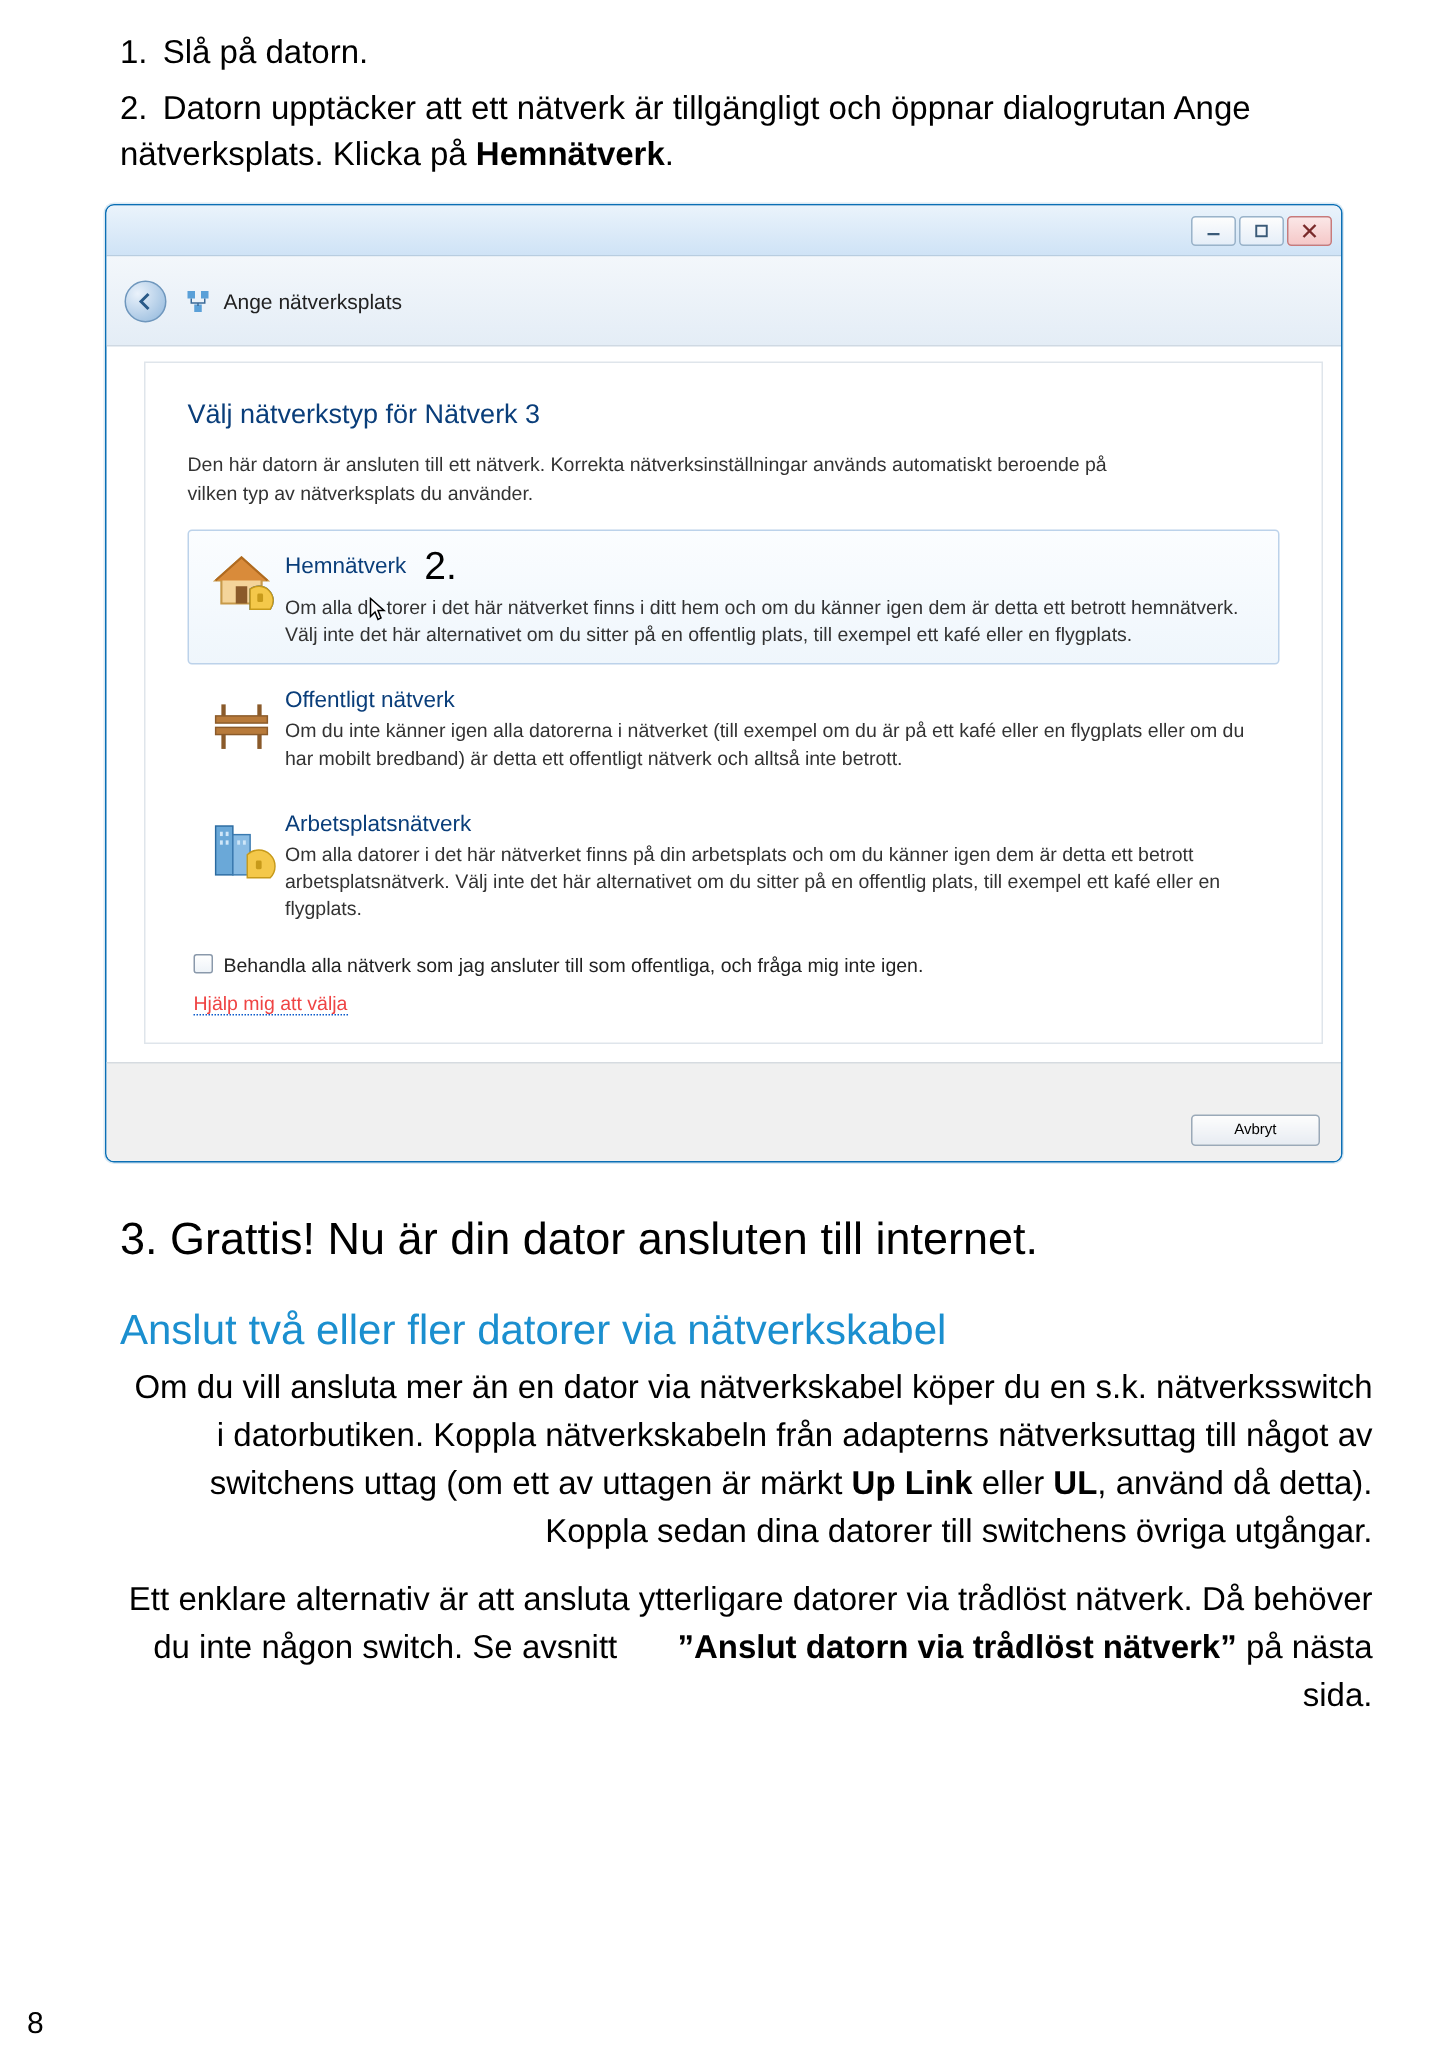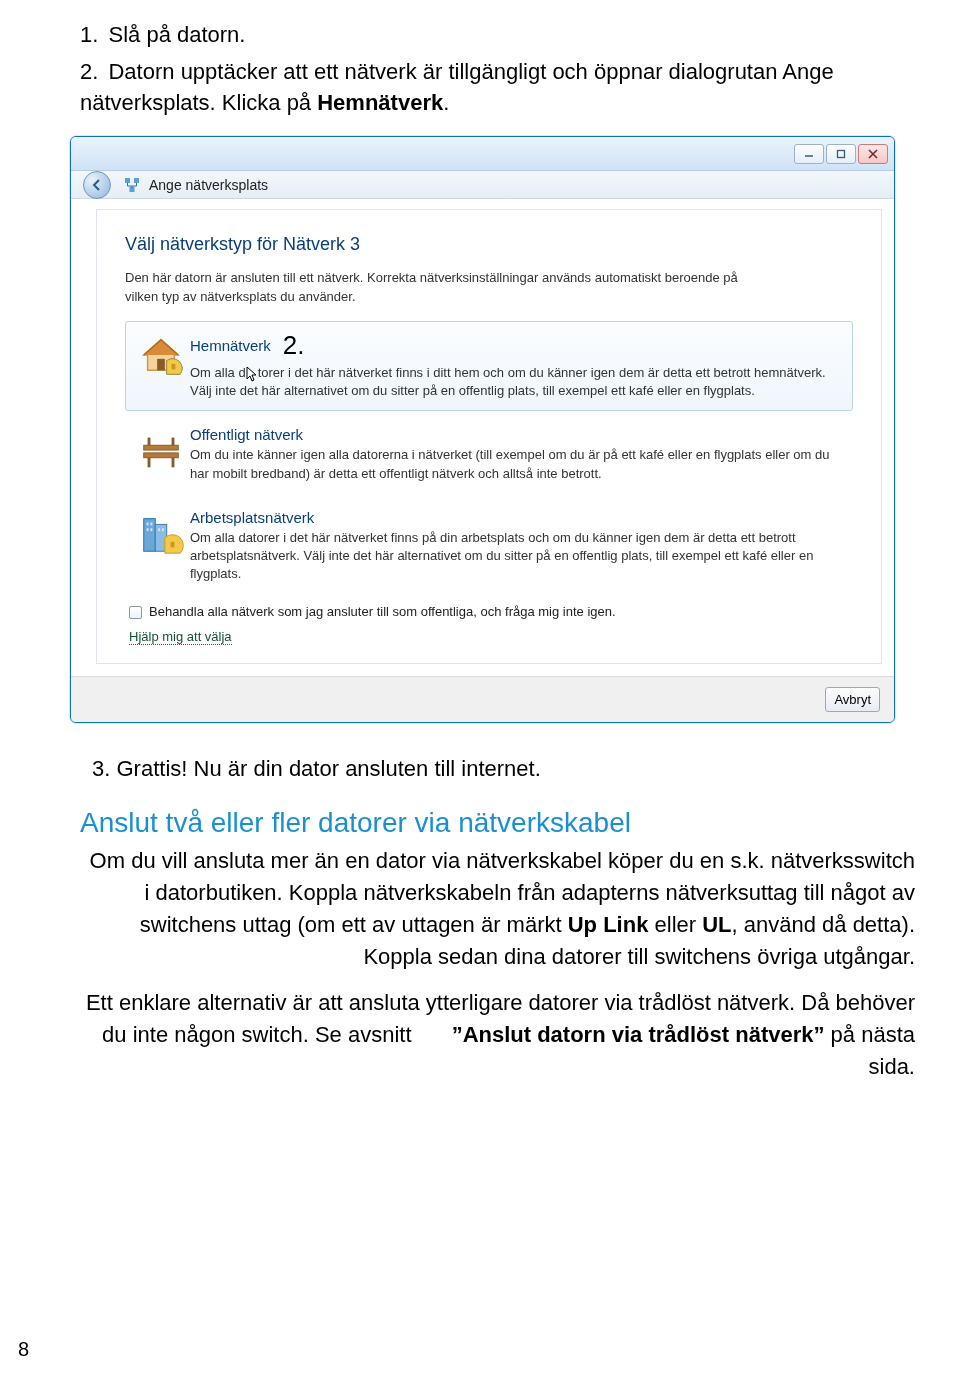--- a/index.html
+++ b/index.html
@@ -46,21 +46,21 @@
     display: flex; align-items: center; justify-content: center;
     font-size: 11px; color: #3a5a78;
   }
   .win-btn.close {
     background: linear-gradient(#fbe7e7,#f5c8c8);
     border-color: #c97a7a;
     color: #7a2a2a;
     font-weight: bold;
   }
   .header-row {
-    height: 28px;
+    height: 60px;
     background: linear-gradient(#f3f7fb,#e4edf6);
     display: flex; align-items: center;
     padding: 0 12px;
     border-bottom: 1px solid #cfd9e3;
   }
   .back-btn {
     width: 28px; height: 28px;
     border-radius: 50%;
     background: radial-gradient(circle at 30% 30%, #eaf2fb, #8fb6db);
     border: 1px solid #6f97bd;
@@ -100,38 +100,39 @@
     padding-top: 2px;
   }
   .opt-icon svg { width: 46px; height: 46px; }
   .opt-body { flex: 1; }
   .opt-title { font-size: 15px; color: #0a3e7a; margin-bottom: 3px; display: flex; align-items: center; }
   .opt-annot { font-size: 26px; color: #000; margin-left: 12px; }
   .opt-text { font-size: 13px; line-height: 1.4; color: #333; }
   .cursor {
     display:inline-block; width:12px; height:16px; vertical-align:middle;
   }
-  .checkbox-row { display: flex; align-items: flex-end; margin: 10px 0 6px 4px; font-size: 13px; }
+  .checkbox-row { display: flex; align-items: flex-start; margin: 10px 0 6px 4px; font-size: 13px; }
   .checkbox-row .box { width:13px; height:13px; border:1px solid #8a99ab; background:linear-gradient(#fff,#eef3f8); margin-right:7px; border-radius:2px; }
-  .help-link { color: #14532d; font-size: 13px; cursor: pointer; border-bottom:1px dotted #0a5bcc; display:inline-block; margin: 4px 0 0 4px; }
+  .help-link { color: #ef4444; font-size: 13px; cursor: pointer; border-bottom:1px dotted #0a5bcc; display:inline-block; margin: 4px 0 0 4px; }
   .footer-bar {
     background: #f0f0f0;
     border-top: 1px solid #d6dbe0;
     padding: 10px 14px;
     display: flex; justify-content: flex-end;
   }
   .footer-bar button {
-    padding: 4px 8px;
-    font-size: 13px;
+    padding: 4px 28px;
+    font-size: 10px;
     background: linear-gradient(#fdfdfd,#e7ecf2);
     border: 1px solid #9aa9b8;
     border-radius: 3px;
-  }
-
-  .after p { font-size: 22px; line-height: 1.45; margin-bottom: 22px; margin-left: 12px; }
+    margin-top: 24px;
+  }
+
+  .after p { font-size: 30px; line-height: 1.45; margin-bottom: 22px; }
   .section-head { font-size: 28px; color: #1b8fcf; margin-bottom: 6px; }
   .body-text { font-size: 22px; line-height: 1.45; margin-bottom: 14px; text-align: right; }
   .body-text .bold { font-weight: bold; }
   .body-text .bq { font-weight: bold; margin-left: 34px; }
 
   .page-num {
     position: absolute;
     left: 18px;
     bottom: 18px;
     font-size: 20px;

